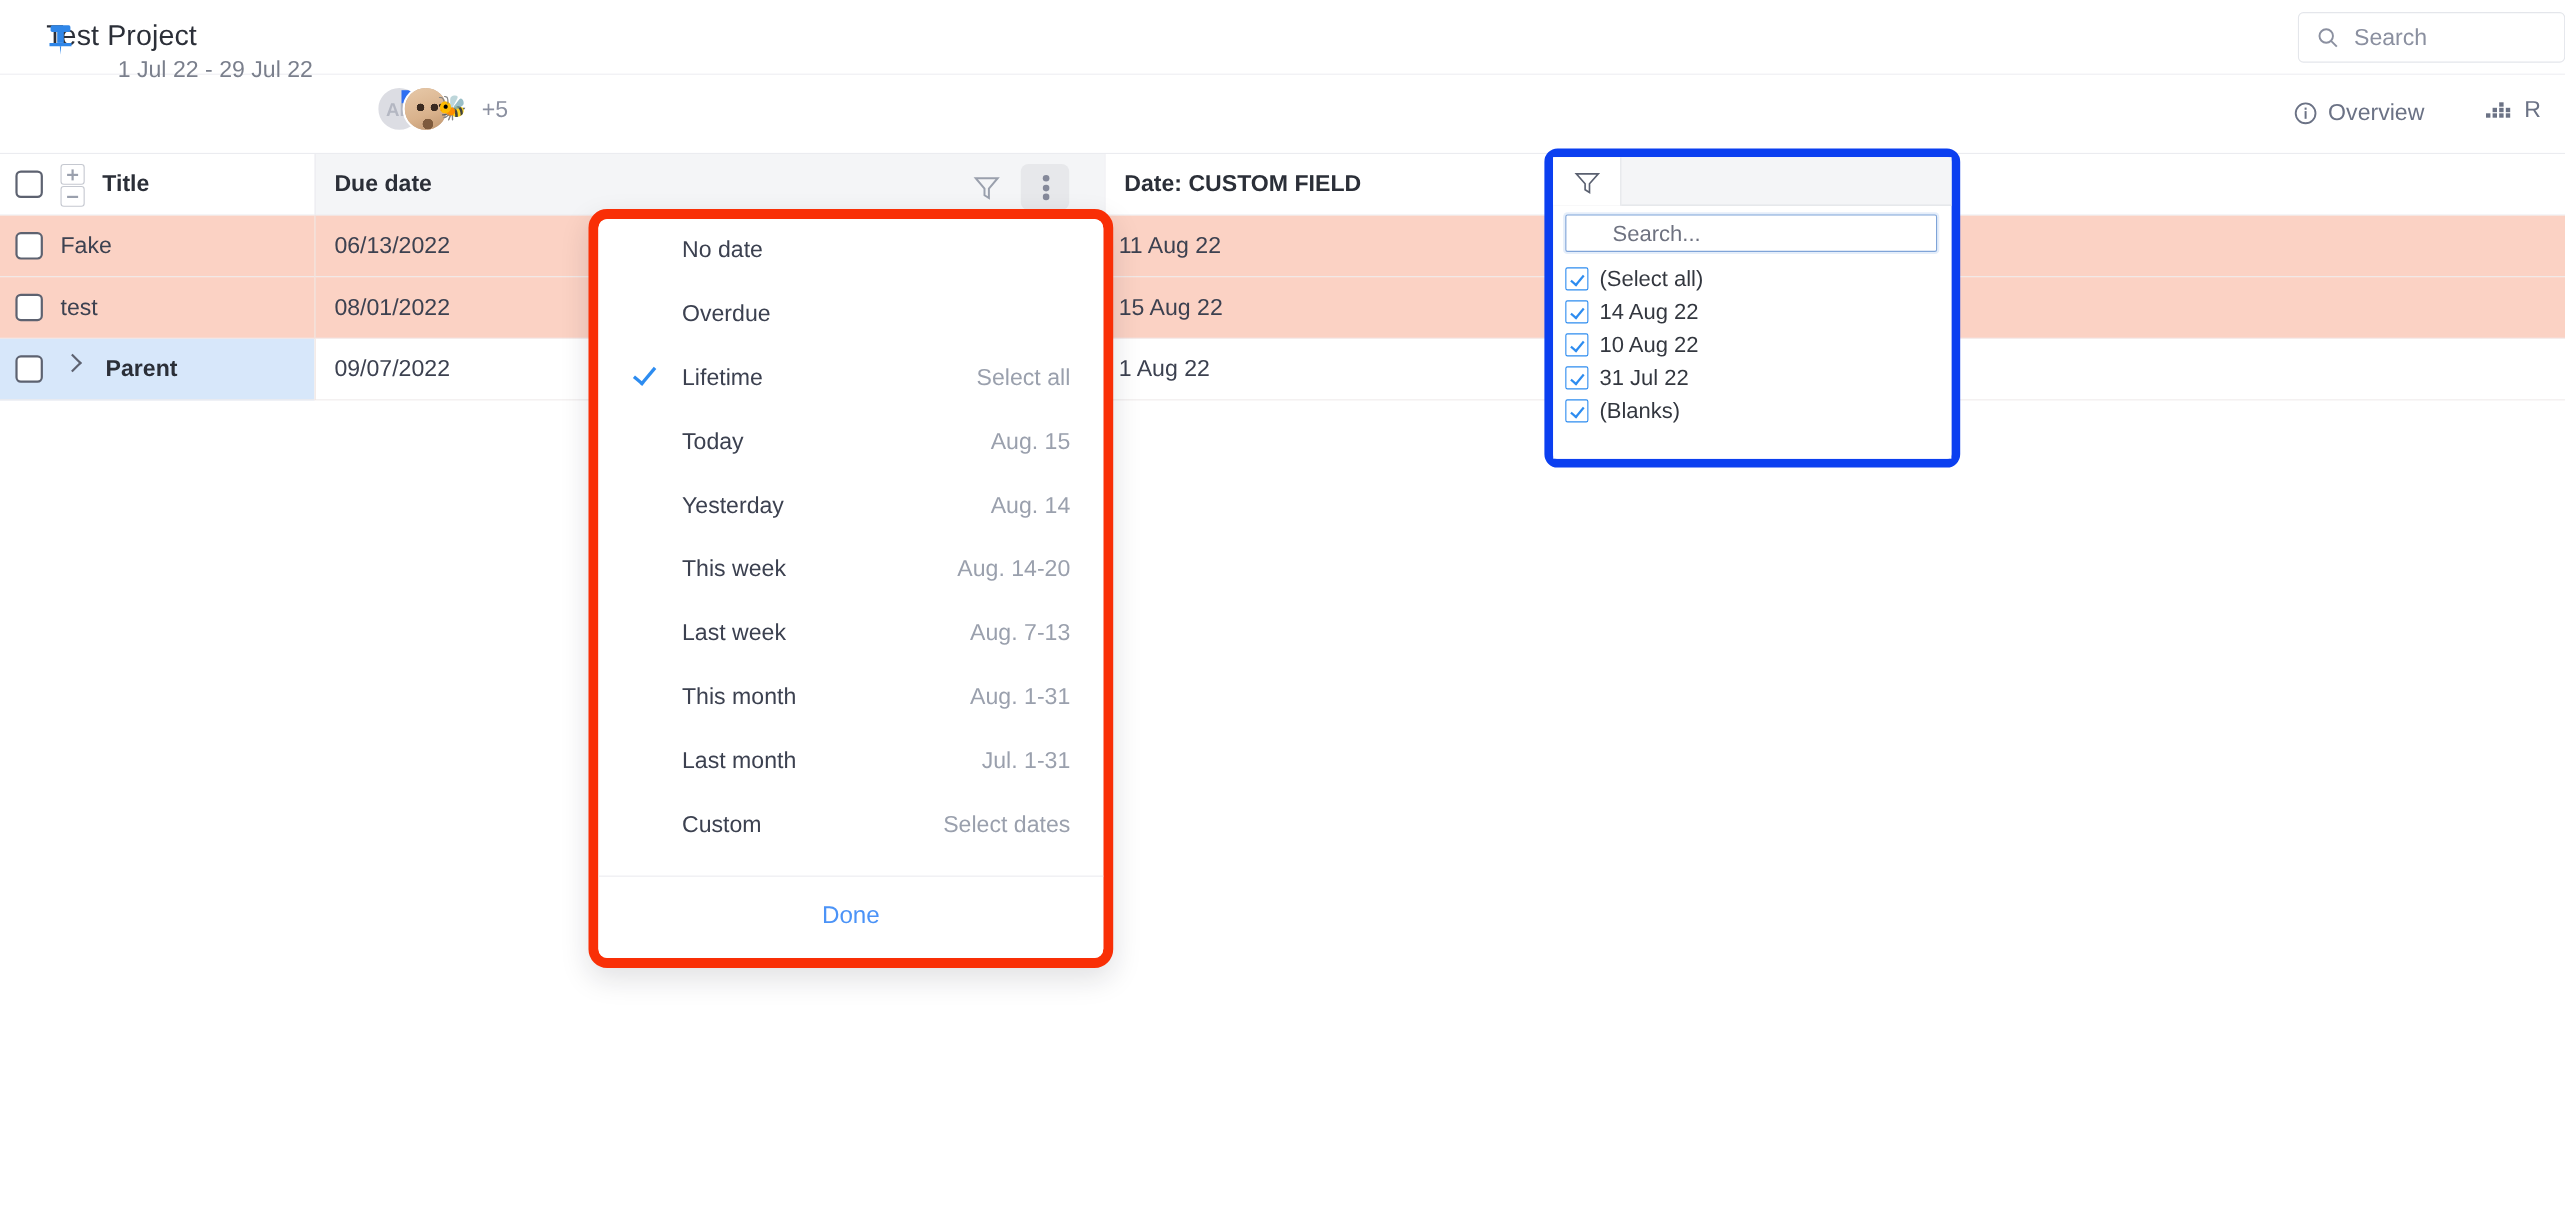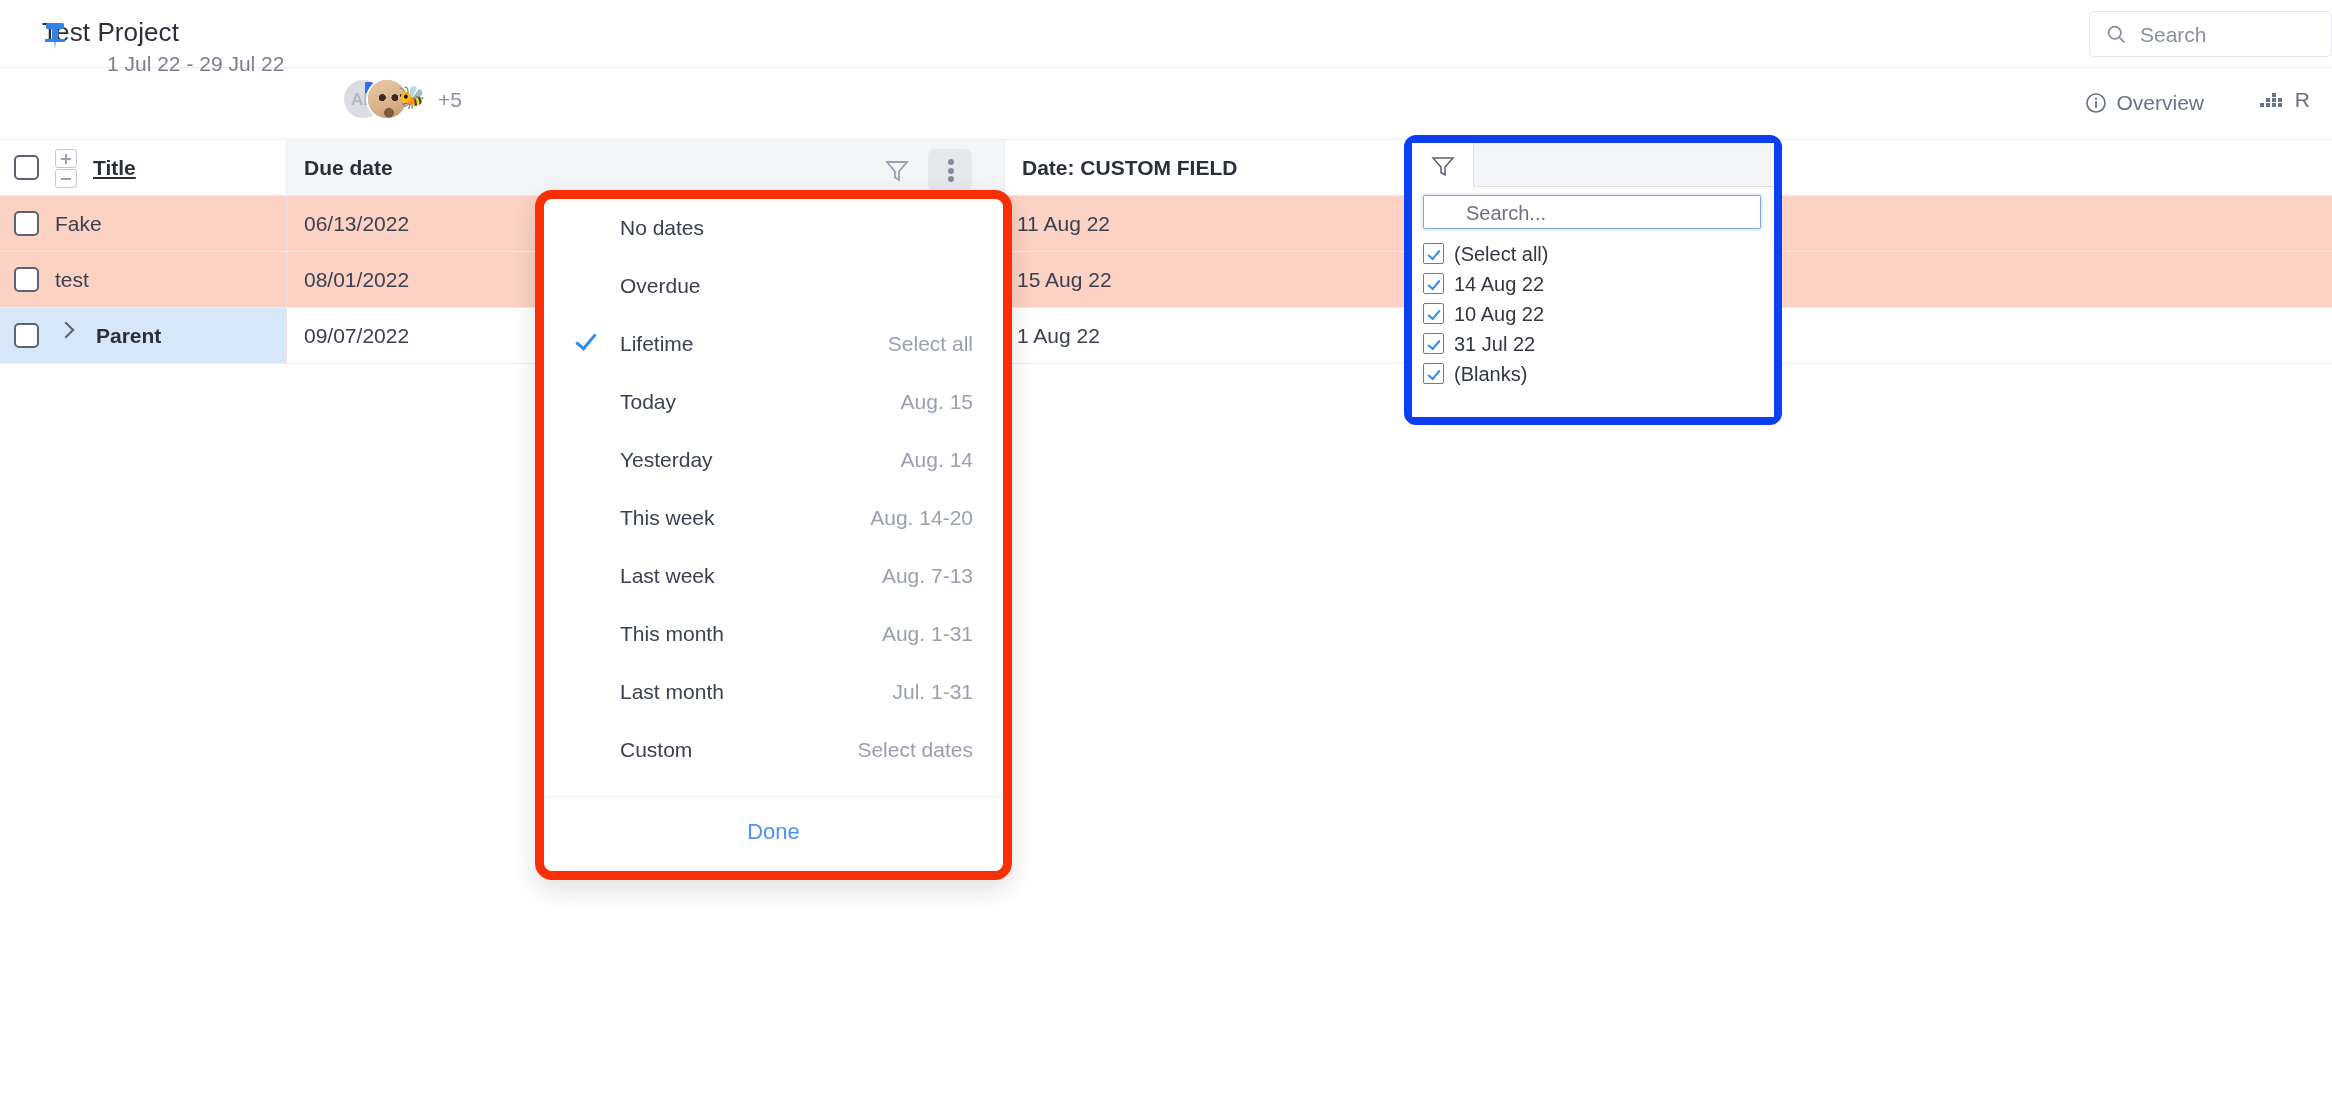--- a/index.html
+++ b/index.html
@@ -90,21 +90,21 @@
     position: absolute; top: 0; height: 56px;
     font-size: 21px; font-weight: 700; color: #2b2f38;
     display: flex; align-items: center;
   }
   .th-title { left: 0; width: 286px; background: #fff; border-bottom: 1px solid #ebecf0; }
   .th-due   { left: 286px; width: 718px; background: #f4f5f7; border-bottom: 1px solid #ebecf0;
               border-left: 1px solid #ebecf0; }
   .th-cf    { left: 1004px; width: 1328px; background: #fff; border-bottom: 1px solid #ebecf0;
               border-left: 1px solid #ebecf0; }
   .th-label { position: absolute; }
-  .th-title .th-label { left: 93px; text-decoration: underline; }
+  .th-title .th-label { left: 93px; }
   .th-due   .th-label { left: 17px; }
   .th-cf    .th-label { left: 17px; }
 
   .hdr-check {
     position: absolute; left: 14px; top: 15px; width: 25px; height: 25px;
     border: 2px solid #5d6270; border-radius: 5px; background: #fff;
   }
   .expand-stack { position: absolute; left: 55px; top: 9px; }
   .sq {
     position: relative; width: 22px; height: 19px;
@@ -353,21 +353,21 @@
       <div class="cell c-cf plain">
         <span class="txt">1 Aug 22</span>
       </div>
     </div>
   </div>
 
   <div class="redring">
     <div class="menu-inner">
 
       <div class="mi">
-        <span class="lbl">No dates</span>
+        <span class="lbl">No date</span>
         <span class="hint"></span>
       </div>
       <div class="mi">
         <span class="lbl">Overdue</span>
         <span class="hint"></span>
       </div>
       <div class="mi">
         <span class="tick"></span>
         <span class="lbl">Lifetime</span>
         <span class="hint">Select all</span>

